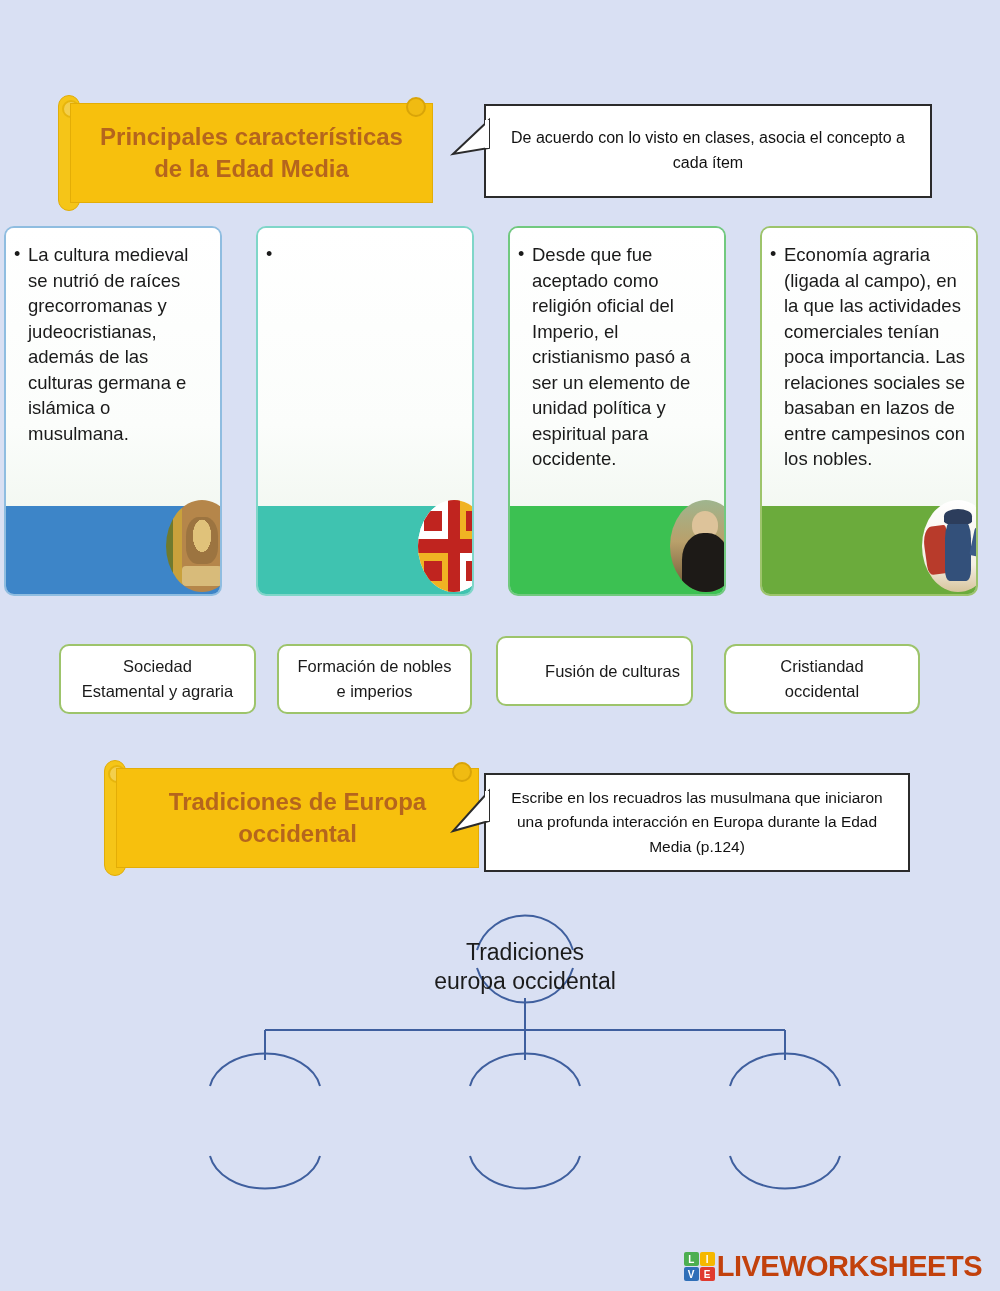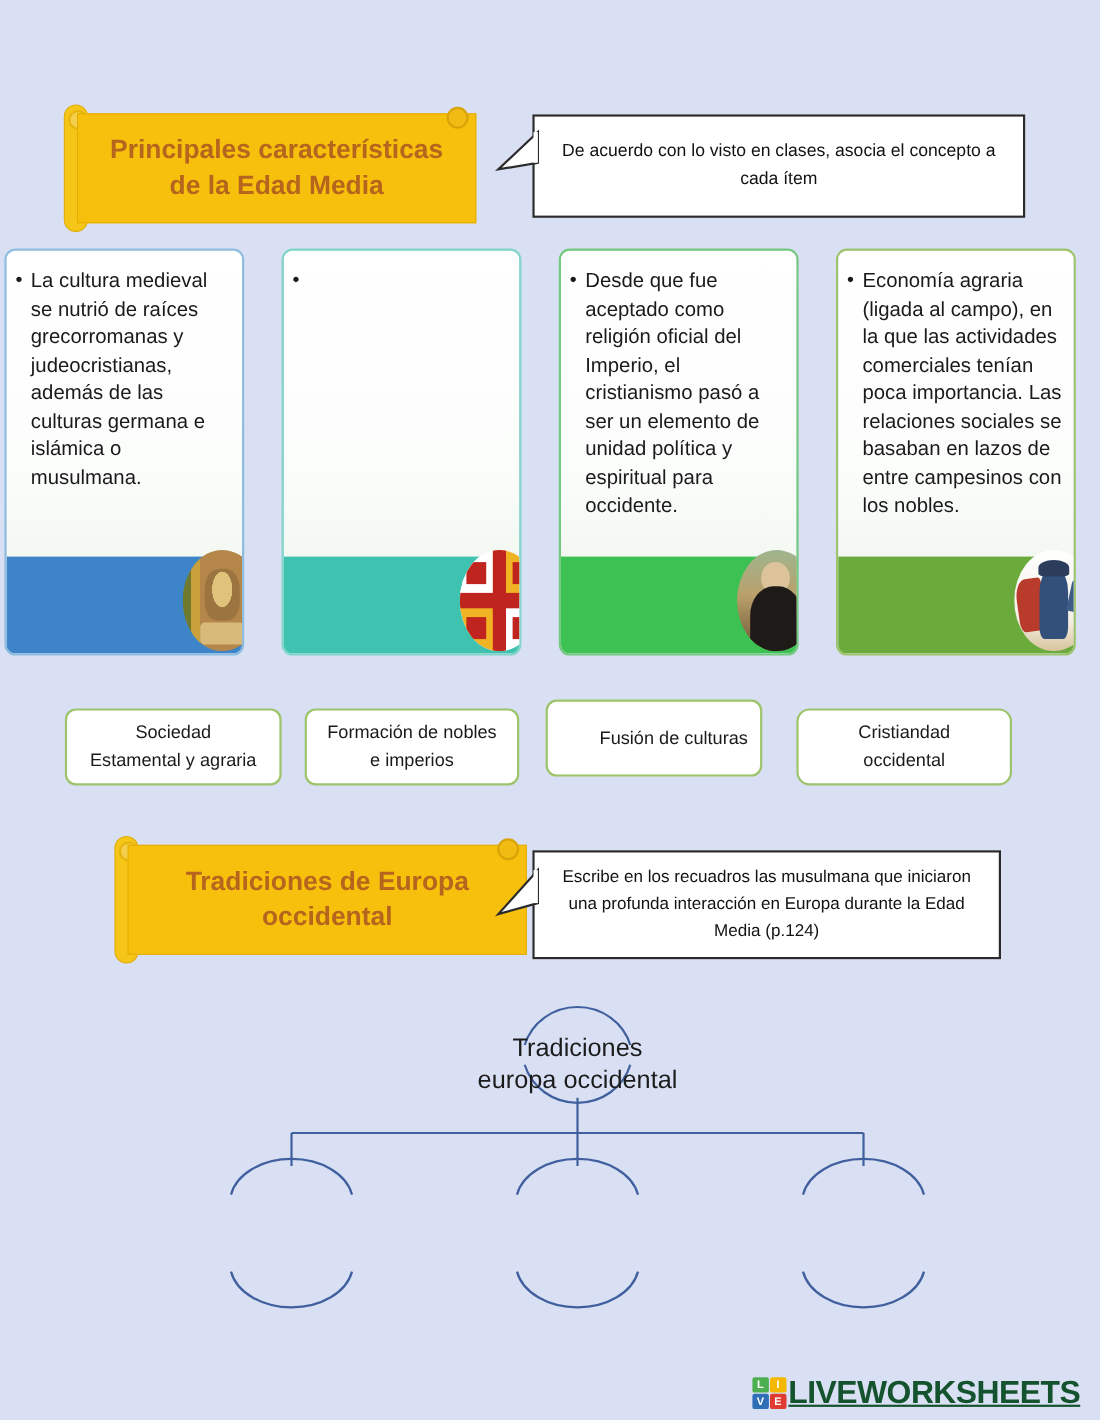--- a/index.html
+++ b/index.html
@@ -300,26 +300,25 @@
     display: flex;
     align-items: center;
     justify-content: center;
     color: #ffffff;
     font-weight: bold;
     font-size: 10px;
     border-radius: 2px;
     font-family: "Liberation Sans", sans-serif;
   }
   .logo-word {
-    color: #14532d;
+    color: #c2410c;
     font-weight: bold;
     font-size: 29px;
     letter-spacing: -0.5px;
     font-family: "Liberation Sans", sans-serif;
-    text-decoration: underline;
   }
 </style>
 </head>
 <body>
 
 <div class="stage">
 
   <div class="banner" style="left:58px; top:103px; width:375px;">
     <div class="scroll-left"></div>
     <div class="scroll-body">

